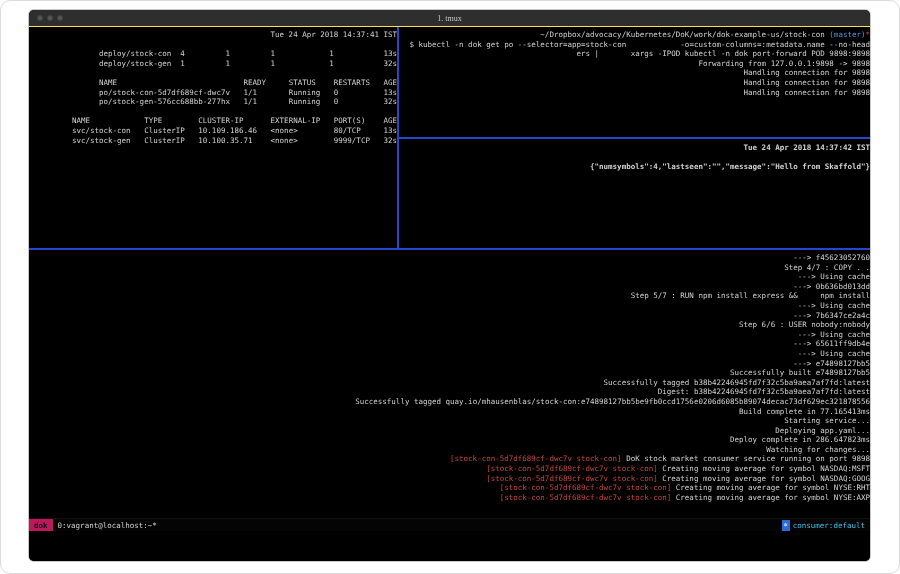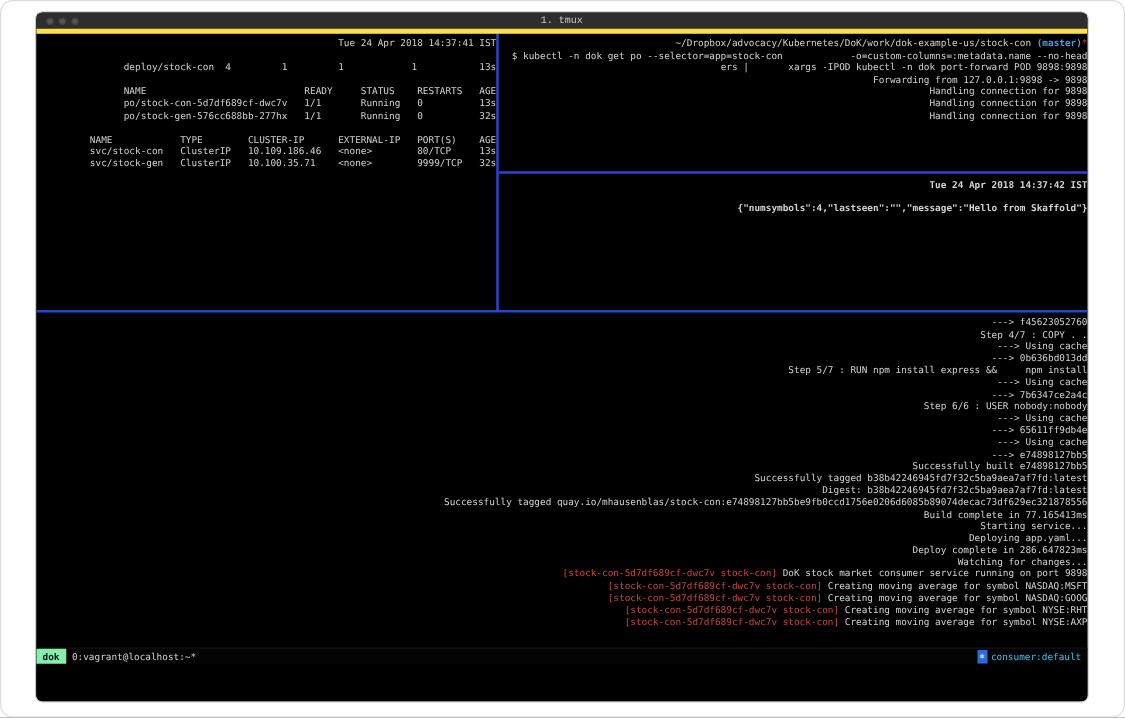--- a/index.html
+++ b/index.html
@@ -5,47 +5,47 @@
   * { margin:0; padding:0; box-sizing:border-box; }
   html,body { width:900px; height:574px; background:#ffffff; overflow:hidden; }
   body { position:relative; font-family:"DejaVu Sans Mono", monospace; }
 
   .frame { position:absolute; inset:0; border:1px solid #dcdcdc; border-radius:10px; pointer-events:none; }
 
   .window { position:absolute; left:29px; top:10px; width:841px; height:551px;
             background:#000; border-radius:5px; overflow:hidden;
             box-shadow:0 0 0 1px #c8c8c8; }
 
-  .titlebar { height:17px; background:#2e2e2e; border-bottom:4px solid #fde047;
+  .titlebar { height:17px; background:#2e2e2e; border-bottom:1px solid #fde047;
               display:flex; align-items:center; position:relative;
-              font-family:Liberation Mono, monospace; }
+              font-family:Liberation Serif, serif; }
   .lights { display:flex; gap:4px; margin-left:8px; z-index:2; }
   .light { width:6px; height:6px; border-radius:50%; background:#555; border:1px solid #444; }
   .wtitle { position:absolute; left:0; right:0; text-align:center; font-size:8px; color:#c9c9c9; }
 
   .content { height:534px; display:flex; flex-direction:column; color:#d2d2d2; font-size:7.5px; }
 
   .top-row { display:flex; height:221px; }
   .pane { overflow:hidden; }
   .pane-left { width:368px; padding:3px 0 0 6px; }
   .vdiv { width:2px; background:#2646cf; }
   .right-col { flex:1; display:flex; flex-direction:column; min-width:0; }
   .pane-tr { height:110px; padding:3px 0 0 5px; }
   .hdiv { height:2px; background:#2646cf; }
   .pane-br { flex:1; padding:4px 0 0 5px;font-weight:bold; }
   .pane-bottom { height:268px; padding:3px 0 0 6px; }
   .bottom-gap { flex:1; background:#000; }
 
   .line { white-space:pre; line-height:9.6px; height:9.6px;text-align:right; }
-  .c-branch { color:#4f9bdf;font-weight:bold; }
+  .c-branch { color:#4f9bdf; }
   .c-red { color:#c8443e; }
 
   .statusbar { height:13px; display:flex; align-items:center; background:#040404;
                border-top:1px solid #101010; font-size:7.5px; }
-  .session-badge { background:#86efac; color:#04101f; font-weight:bold;
+  .session-badge { background:#be185d; color:#04101f; font-weight:bold;
                    height:13px; line-height:13px; padding:0 5px; }
   .window-label { color:#d2d2d2; margin-left:5px; }
   .sb-spacer { flex:1; }
   .kube-icon { background:#2b6ad9; color:#dcebff; height:11px; line-height:11px;
                padding:0 2px; margin-right:3px; font-size:7px; }
   .kube-context { color:#3ec0e8; margin-right:5px; }
 </style>
 </head>
 <body>
 
@@ -68,20 +68,21 @@
 
       <div class="pane pane-left">
 
           <div class="line">Tue 24 Apr 2018 14:37:41 IST</div>
 
           <div class="line"></div>
 
 
           <div class="line">deploy/stock-con  4         1         1            1           13s</div>
 
+          <div class="line">deploy/stock-gen  1         1         1            1           32s</div>
 
           <div class="line"></div>
 
           <div class="line">NAME                            READY     STATUS    RESTARTS   AGE</div>
 
           <div class="line">po/stock-con-5d7df689cf-dwc7v   1/1       Running   0          13s</div>
 
           <div class="line">po/stock-gen-576cc688bb-277hx   1/1       Running   0          32s</div>
 
           <div class="line"></div>

